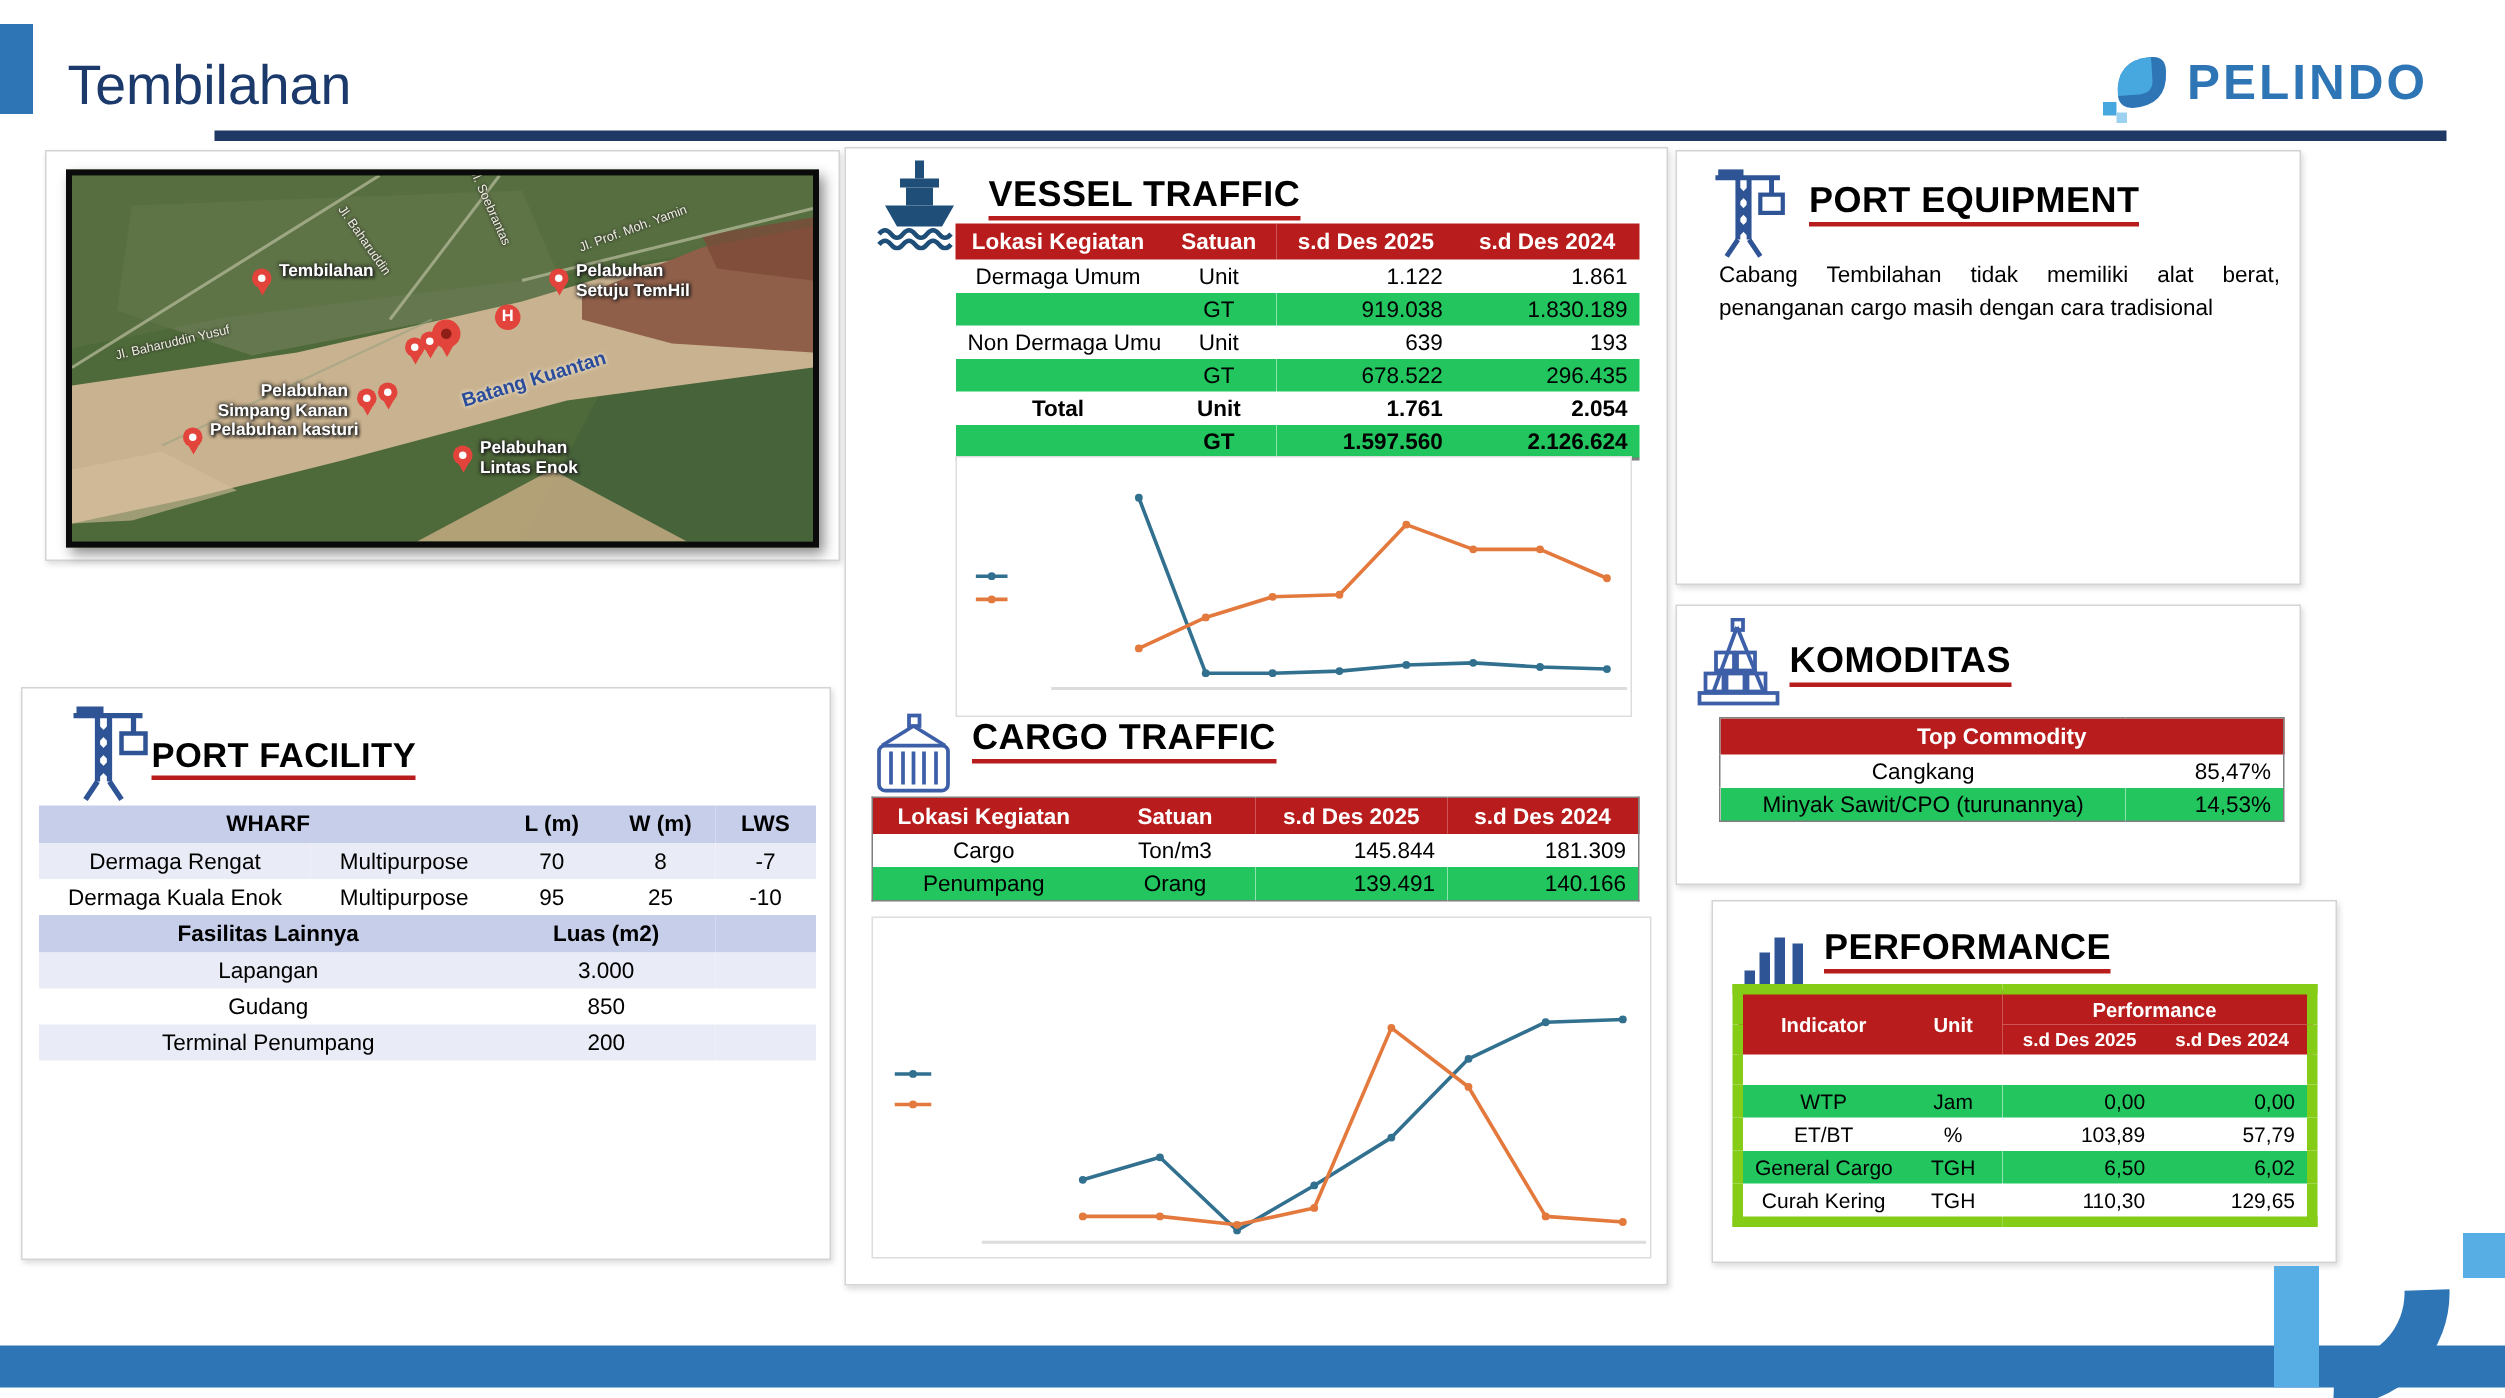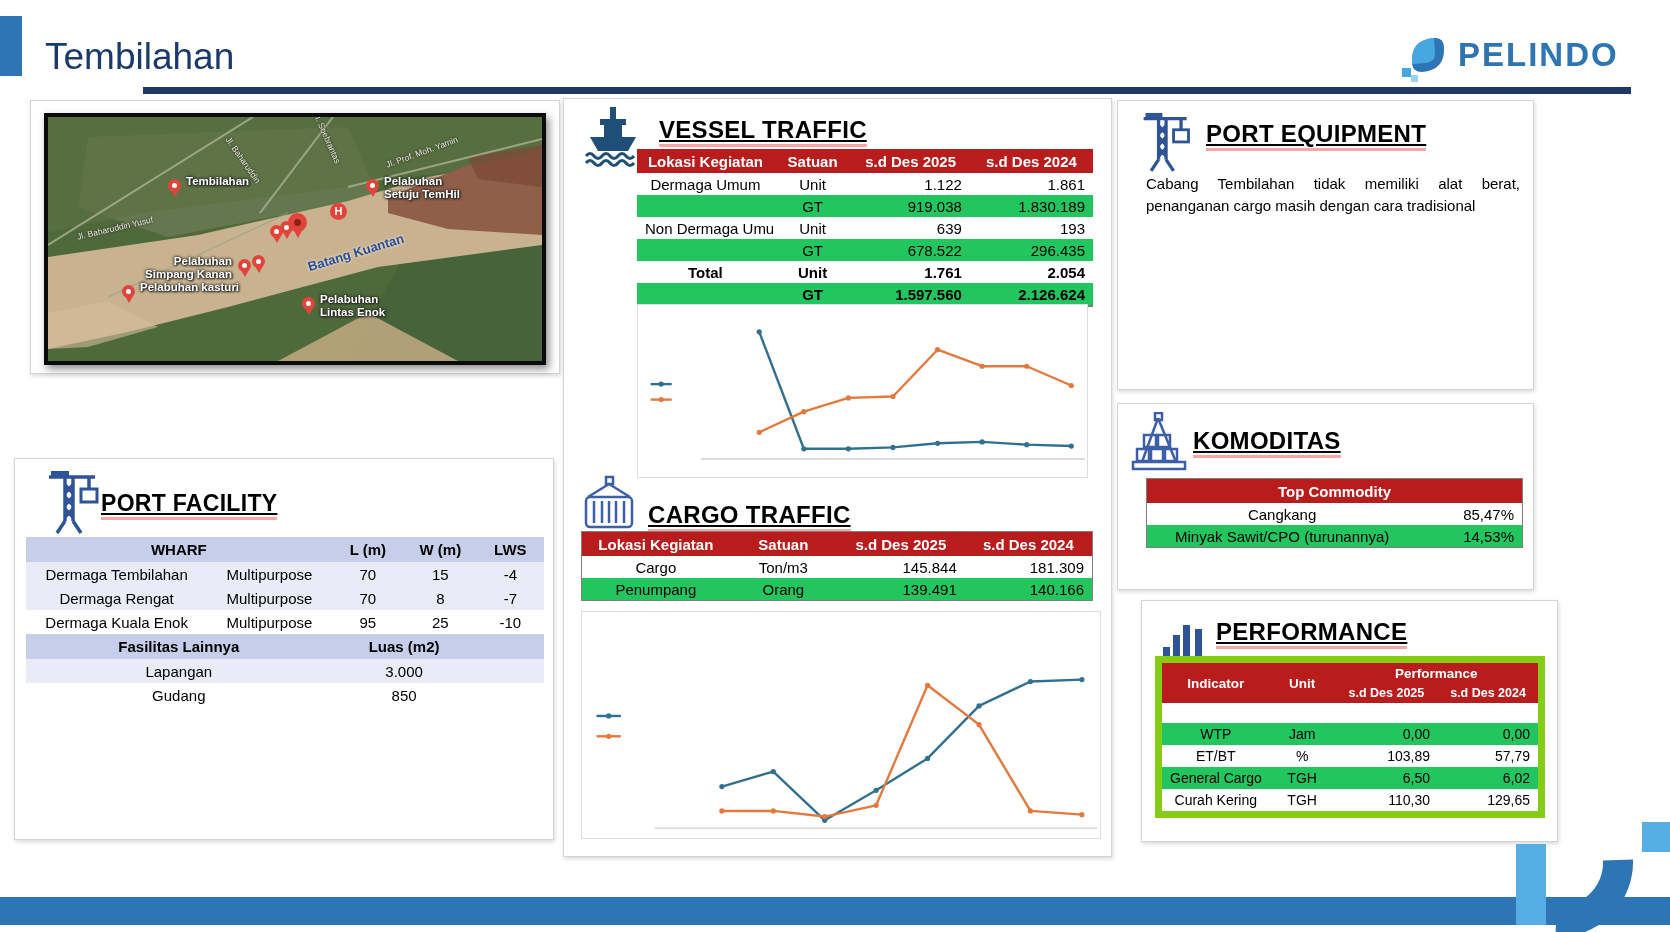--- a/index.html
+++ b/index.html
@@ -1,20 +1,20 @@
 <!DOCTYPE html>
 <html><head>
 <meta charset="utf-8">
 <style>
   html,body{margin:0;padding:0;background:#fff;}
   #canvas{position:relative;width:1670px;height:932px;background:#ffffff;overflow:hidden;
           font-family:"Liberation Sans", sans-serif;color:#000;}
   .card{position:absolute;background:#fff;border:1px solid #D4D4D4;box-shadow:1px 2px 4px rgba(0,0,0,.15);}
-  .sec-title{font-weight:700;font-size:23px;color:#000;border-bottom:3px solid #fca5a5;
-             display:inline-block;line-height:1.05;padding-bottom:2px;letter-spacing:.3px;white-space:nowrap;text-decoration:underline;}
+  .sec-title{font-weight:700;font-size:23px;color:#000;border-bottom:3px solid #b91c1c;
+             display:inline-block;line-height:1.05;padding-bottom:2px;letter-spacing:.3px;white-space:nowrap;}
   
   table.dtab{border-collapse:collapse;font-size:15px;table-layout:fixed;}
   table.dtab th{background:#b91c1c;color:#fff;font-weight:700;padding:2px 6px;height:20px;}
   table.dtab td{padding:1px 8px;height:20px;overflow:hidden;white-space:nowrap;}
   .stripe{background:#22c55e;}
   .boldrow td{font-weight:700;}
   .num{text-align:right;} .ctr{text-align:center;} .lft{text-align:center;}
   .chartbox{position:absolute;border:1px solid #DDDDDD;background:#fff;}
   
   table.ftab{border-collapse:collapse;font-size:15px;table-layout:fixed;width:100%;}
@@ -135,27 +135,20 @@
       <thead>
         <tr>
           <th colspan="2" class="ctr">WHARF</th>
           <th class="ctr">L (m)</th>
           <th class="ctr">W (m)</th>
           <th class="ctr">LWS</th>
         </tr>
       </thead>
       <tbody id="wharf-tbody">
           <tr class="lav">
-            <td class="lft">Dermaga Tembilahan</td>
-            <td class="lft">Multipurpose</td>
-            <td class="ctr">70</td>
-            <td class="ctr">15</td>
-            <td class="ctr">-4</td>
-          </tr>
-          <tr class="lav">
             <td class="lft">Dermaga Rengat</td>
             <td class="lft">Multipurpose</td>
             <td class="ctr">70</td>
             <td class="ctr">8</td>
             <td class="ctr">-7</td>
           </tr>
           <tr>
             <td class="lft">Dermaga Kuala Enok</td>
             <td class="lft">Multipurpose</td>
             <td class="ctr">95</td>
@@ -172,20 +165,25 @@
       </tbody>
       <tbody id="facilities-tbody">
           <tr class="lav">
             <td colspan="2" class="lft">Lapangan</td>
             <td colspan="2" class="ctr">3.000</td>
             <td></td>
           </tr>
           <tr>
             <td colspan="2" class="lft">Gudang</td>
             <td colspan="2" class="ctr">850</td>
+            <td></td>
+          </tr>
+          <tr class="lav">
+            <td colspan="2" class="lft">Terminal Penumpang</td>
+            <td colspan="2" class="ctr">200</td>
             <td></td>
           </tr>
         </tbody>
     </table>
   </div>
 
   <div class="card" style="left:563px;top:98px;width:547px;height:757px;">
     <svg class="icon" width="58" height="62" viewBox="0 0 58 62" style="left:20px;top:6px;">
       <g fill="#1F4E79">
         <rect x="26" y="2" width="6" height="12"></rect>
@@ -289,21 +287,21 @@
         <line x1="14" y1="26" x2="14" y2="48"></line>
           <line x1="22" y1="26" x2="22" y2="48"></line>
         <line x1="29" y1="26" x2="29" y2="48"></line>
           <line x1="36" y1="26" x2="36" y2="48"></line>
         <line x1="44" y1="26" x2="44" y2="48"></line>
         <line x1="29" y1="9" x2="8" y2="22"></line>
           <line x1="29" y1="9" x2="50" y2="22"></line>
       </g>
       <rect x="26" y="2" width="7" height="7" fill="none" stroke="#3D5FA8" stroke-width="2.5"></rect>
     </svg>
-    <span class="sec-title" style="position:absolute;left:84px;top:403px;font-size:24px;">CARGO TRAFFIC</span>
+    <span class="sec-title" style="position:absolute;left:84px;top:380px;font-size:24px;">CARGO TRAFFIC</span>
 
     <table class="dtab" style="position:absolute;left:17px;top:432px;width:512px;border:1px solid #7F7F7F;">
       <colgroup>
           <col style="width:29%">
           <col style="width:21%">
           <col style="width:25%">
           <col style="width:25%">
         </colgroup>
       <thead>
         <tr>

